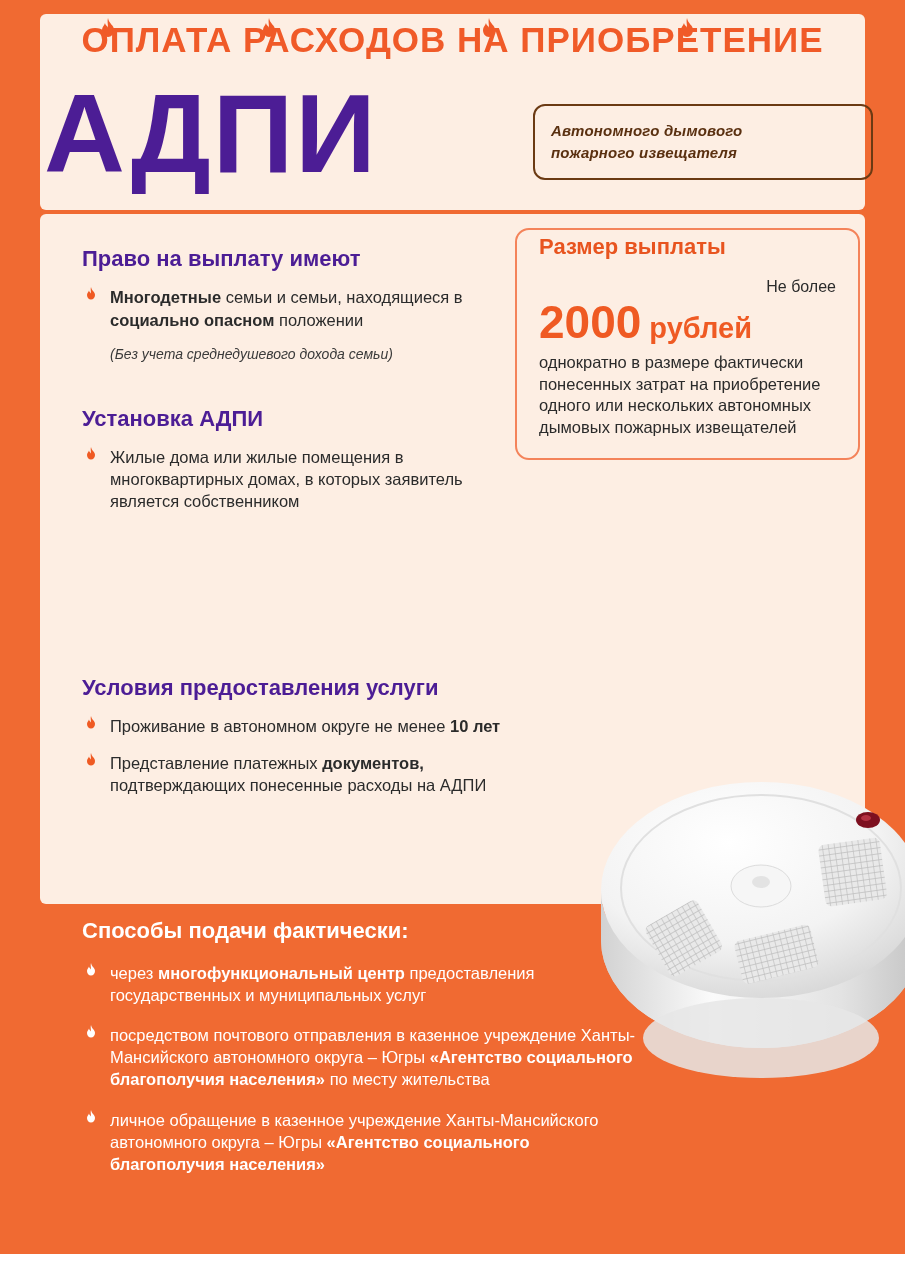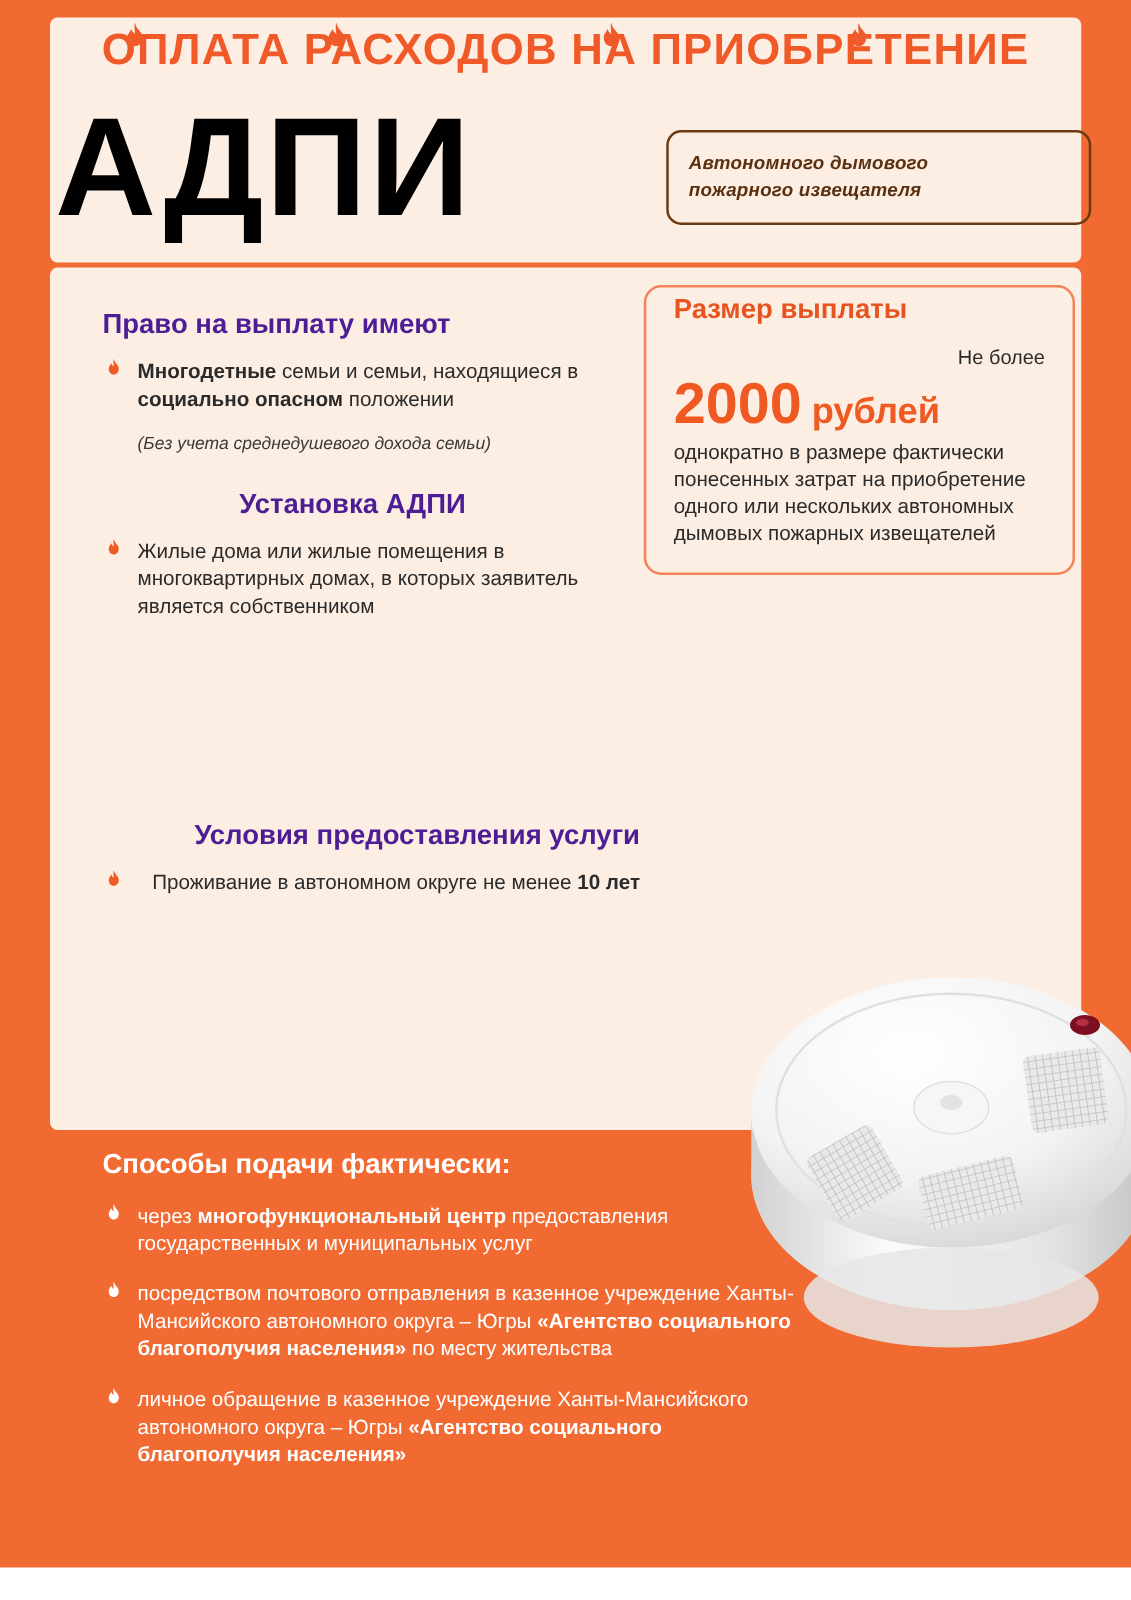--- a/index.html
+++ b/index.html
@@ -52,21 +52,21 @@
     position: absolute;
     z-index: 4;
   }
   .adpi {
     position: absolute;
     left: 44px;
     top: 86px;
     font-size: 112px;
     line-height: 96px;
     font-weight: bold;
-    color: #000000;
+    color: #4c1d95;
     letter-spacing: 2px;
     z-index: 6;
   }
   .decode-box {
     position: absolute;
     left: 513px;
     top: 104px;
     width: 340px;
     box-sizing: border-box;
     border: 2px solid #6b3a13;
@@ -167,24 +167,23 @@
   }
   .pay-desc {
     font-size: 16.5px;
     color: #2b2b2b;
     line-height: 1.3;
   }
   
   .conditions {
     position: absolute;
     left: 82px;
-    top: 655px;
+    top: 675px;
     width: 430px;
     z-index: 7;
-    text-align: right;
   }
   
   .ways {
     position: absolute;
     left: 82px;
     top: 918px;
     width: 560px;
     z-index: 7;
   }
   .ways h2 {
@@ -257,21 +256,21 @@
 
     <div class="bullet">
       <svg class="flame" viewBox="0 0 14 17">
         <path d="M7 0c.7 4 4 4.6 4 8 0 2.7-1.7 4.6-4 4.6S3 10.7 3 8c0-2 1.3-2.7 2-4.6.3 2 2 2 2 3.3C7 4 6.3 2 7 0z" fill="#ef5a23"></path>
       </svg>
       <b>Многодетные</b><span> семьи и семьи, находящиеся в </span><b>социально опасном</b><span> положении</span>
     </div>
 
     <div class="note">(Без учета среднедушевого дохода семьи)</div>
 
-    <h2 class="sect" style="margin-top:26px;text-align:center;">Установка АДПИ</h2>
+    <h2 class="sect" style="margin-top:42px;">Установка АДПИ</h2>
 
     <div class="bullet">
       <svg class="flame" viewBox="0 0 14 17">
         <path d="M7 0c.7 4 4 4.6 4 8 0 2.7-1.7 4.6-4 4.6S3 10.7 3 8c0-2 1.3-2.7 2-4.6.3 2 2 2 2 3.3C7 4 6.3 2 7 0z" fill="#ef5a23"></path>
       </svg>
       <span>Жилые дома или жилые помещения в многоквартирных домах, в которых заявитель является собственником</span>
     </div>
   </div>
 
   <div class="pay-card">
@@ -286,20 +285,26 @@
   <div class="conditions">
     <h2 class="sect">Условия предоставления услуги</h2>
 
     <div class="bullet">
       <svg class="flame" viewBox="0 0 14 17">
         <path d="M7 0c.7 4 4 4.6 4 8 0 2.7-1.7 4.6-4 4.6S3 10.7 3 8c0-2 1.3-2.7 2-4.6.3 2 2 2 2 3.3C7 4 6.3 2 7 0z" fill="#ef5a23"></path>
       </svg>
       <span>Проживание в автономном округе не менее </span><b>10 лет</b>
     </div>
 
+    <div class="bullet">
+      <svg class="flame" viewBox="0 0 14 17">
+        <path d="M7 0c.7 4 4 4.6 4 8 0 2.7-1.7 4.6-4 4.6S3 10.7 3 8c0-2 1.3-2.7 2-4.6.3 2 2 2 2 3.3C7 4 6.3 2 7 0z" fill="#ef5a23"></path>
+      </svg>
+      <span>Представление платежных </span><b>документов,</b><span> подтверждающих понесенные расходы на АДПИ</span>
+    </div>
   </div>
 
   <svg class="detector" viewBox="0 0 330 470">
     <defs>
       <radialGradient id="gTop" cx="40%" cy="28%" r="75%">
         <stop offset="0%" stop-color="#ffffff"></stop>
         <stop offset="62%" stop-color="#f3f3f3"></stop>
         <stop offset="100%" stop-color="#d8d8d8"></stop>
       </radialGradient>
       <linearGradient id="gSide" x1="0" y1="0" x2="1" y2="0">

